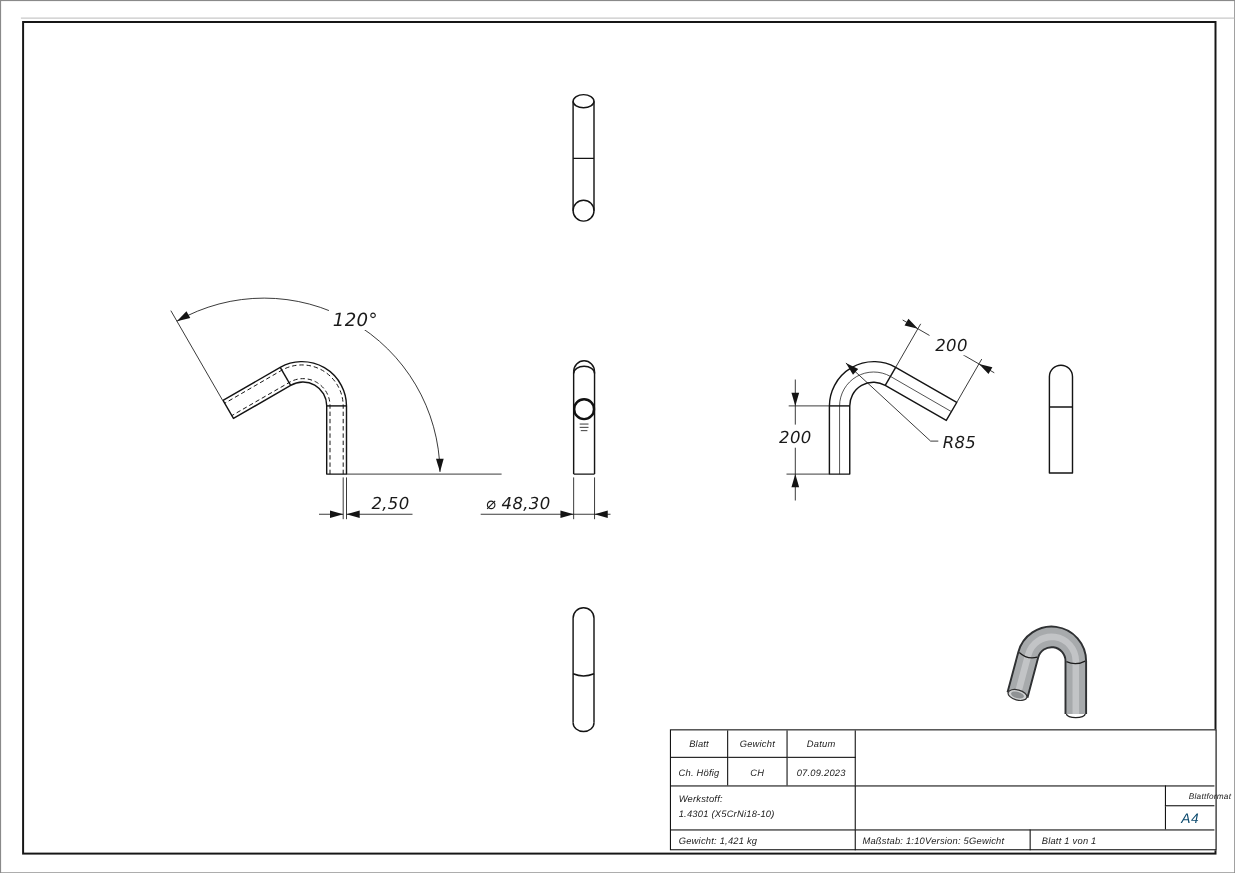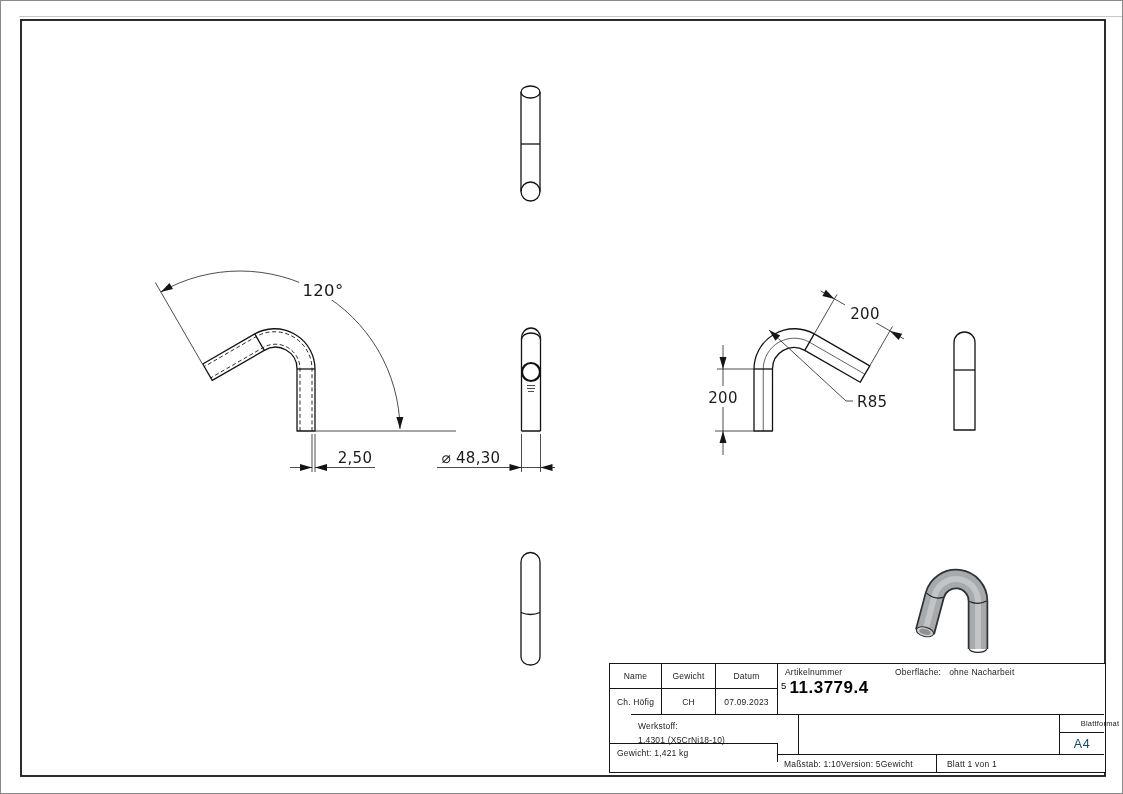--- a/index.html
+++ b/index.html
@@ -1,19 +1,20 @@
 <!DOCTYPE html>
 <html><head>
 <meta charset="utf-8">
 <style>
   html,body{margin:0;padding:0;background:#fff;}
   .page{
     position:relative;width:1123px;height:794px;background:#fff;
     border:1px solid #8a8a8a;box-sizing:border-box;overflow:hidden;
     font-family:"Liberation Sans",sans-serif;
+    font-style:italic;
   }
   svg{position:absolute;left:0;top:0;}
   
   .ln  {stroke:#141414;stroke-width:1.3;fill:none;stroke-linejoin:round;}
   .bold{stroke:#111;stroke-width:2.2;fill:none;}
   .thin{stroke:#202020;stroke-width:0.8;fill:none;}
   .hair{stroke:#202020;stroke-width:0.7;fill:none;}
   .dash{stroke:#141414;stroke-width:0.9;fill:none;stroke-dasharray:4 2.6;}
   .wbg {fill:#ffffff;}
   text.dim{font-family:"DejaVu Sans",sans-serif;font-size:15px;fill:#1a1a1a;letter-spacing:.3px;}
@@ -23,21 +24,21 @@
       border:1.6px solid #141414;box-sizing:border-box;background:#fff;color:#222;}
   .c{position:absolute;box-sizing:border-box;border:0 solid #141414;font-size:8.5px;letter-spacing:.2px;}
   .cc{display:flex;align-items:center;justify-content:center;text-align:center;}
   .br{border-right-width:1.3px;} .bb{border-bottom-width:1.3px;}
   .bt{border-top-width:1.3px;} .bl{border-left-width:1.3px;}
   .artlabel{position:absolute;left:7px;top:3px;font-size:8.5px;}
   .oberf{position:absolute;left:117px;top:3px;font-size:8.5px;display:flex;gap:8px;}
   .artnumwrap{position:absolute;left:3px;top:15px;display:flex;align-items:flex-start;gap:3px;color:#000;}
   .artprefix{font-size:9.5px;margin-top:1px;}
   .artnum{font-size:17px;font-weight:700;letter-spacing:.5px;line-height:1;}
-  .werk{padding:4px 0 0 7px;line-height:14px;margin-left:21px;}
+  .werk{padding:4px 0 0 7px;line-height:14px;}
   .foot{display:flex;align-items:center;}
   .padl{padding-left:7px;}
   .gap{padding-left:6px;}
   .bf{font-size:7.5px;padding-left:36px;}
   .a4{font-size:12.5px;color:#0c4a6e;letter-spacing:.5px;}
 </style>
 </head>
 <body>
 
 <div class="page">
@@ -136,48 +137,37 @@
       <path d="M 977,648 L 977,600 A 22,22 0 0 0 933.75,594.3 L 924,630.8" fill="none" stroke="#c5c7c9" stroke-width="6" opacity="0.9"></path>
       <path d="M 968.5,648 A 8.5,3.4 0 0 0 985.5,648" fill="none" stroke="#222" stroke-width="1.2"></path>
       <path d="M 968.5,600.5 Q 977,604.5 985.5,600" fill="none" stroke="#1d1d1d" stroke-width="1.1"></path>
       <path d="M 925.6,592.2 Q 933,599 942,596.4" fill="none" stroke="#1d1d1d" stroke-width="1.1"></path>
       <ellipse cx="924" cy="630.8" rx="8.8" ry="4.6" transform="rotate(15 924 630.8)" fill="#cfd1d2" stroke="#333" stroke-width="1.1"></ellipse>
       <ellipse cx="924" cy="630.8" rx="6" ry="2.9" transform="rotate(15 924 630.8)" fill="#8f9294"></ellipse>
     </g>
   </svg>
 
   <div class="tb">
-    <div class="c cc br bb" style="left:0;top:0;width:52px;height:25px">Name</div>
+    <div class="c cc br bb" style="left:0;top:0;width:52px;height:25px">Blatt</div>
     <div class="c cc br bb" style="left:52px;top:0;width:54px;height:25px">Gewicht</div>
     <div class="c cc br bb" style="left:106px;top:0;width:62px;height:25px">Datum</div>
     <div class="c cc br" style="left:0;top:25px;width:52px;height:25px">Ch. Höfig</div>
     <div class="c cc br" style="left:52px;top:25px;width:54px;height:25px">CH</div>
     <div class="c cc br" style="left:106px;top:25px;width:62px;height:25px">07.09.2023</div>
 
-    <div class="c" style="left:168px;top:0;width:326px;height:50px">
-      <span class="artlabel">Artikelnummer</span>
-      <span class="oberf">
-        <span>Oberfläche:</span>
-        <span>ohne Nacharbeit</span>
-      </span>
-      <span class="artnumwrap">
-        <span class="artprefix">5</span>
-        <span class="artnum">11.3779.4</span>
-      </span>
-    </div>
 
     <div class="c bt br werk" style="left:0;top:50px;width:168px;height:40px">
       <div>Werkstoff:</div>
       <div>1.4301 (X5CrNi18-10)</div>
     </div>
     <div class="c bt" style="left:168px;top:50px;width:281px;height:40px"></div>
     <div class="c cc bt bl bb bf" style="left:449px;top:50px;width:45px;height:19px">Blattformat</div>
     <div class="c cc bl a4" style="left:449px;top:69px;width:45px;height:21px">A4</div>
 
-    <div class="c bt br foot padl" style="left:0;top:79px;width:168px;height:19px">Gewicht: 1,421 kg</div>
+    <div class="c bt br foot padl" style="left:0;top:90px;width:168px;height:19px">Gewicht: 1,421 kg</div>
     <div class="c bt br foot gap" style="left:168px;top:90px;width:159px;height:19px">
       <span>Maßstab: 1:10</span>
       <span>Version: 5</span>
       <span>Gewicht</span>
     </div>
     <div class="c bt foot" style="left:327px;top:90px;width:167px;height:19px;padding-left:10px">Blatt 1 von 1</div>
   </div>
 
 </div>
 

